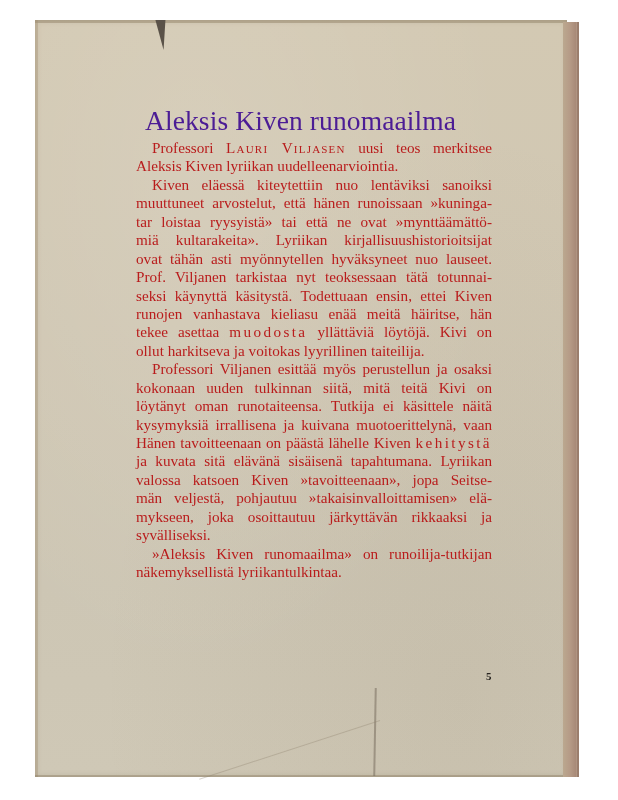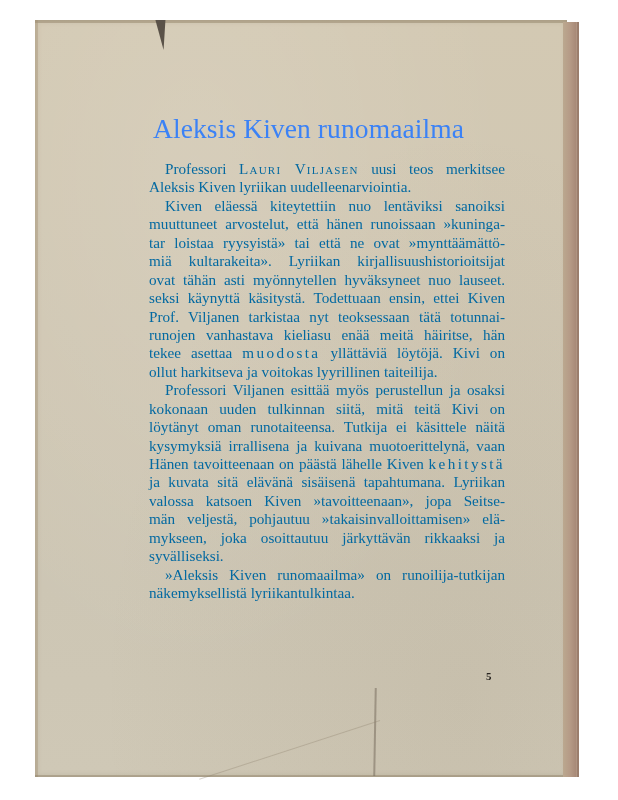--- a/index.html
+++ b/index.html
@@ -90,39 +90,38 @@
     height: 1px;
     background: rgba(140,128,110,0.35);
     transform: rotate(-18deg);
     transform-origin: right center;
   }
   .title {
     position: absolute;
     left: 137px;
     top: 96px;
     width: 360px;
-    margin: 16px;
+    margin: 8px;
     font-family: "Liberation Serif", "DejaVu Serif", serif;
     font-weight: normal;
     font-size: 27.5px;
     line-height: 34px;
-    color: #3b82f6;
+    color: #4c1d95;
     letter-spacing: 0.1px;
     white-space: nowrap;
   }
   .body-text {
     position: absolute;
     left: 136px;
-    top: 160px;
+    top: 139px;
     width: 356px;
     font-family: "Liberation Serif", "DejaVu Serif", serif;
     font-size: 15.2px;
     line-height: 18.45px;
-    color: #0369a1;
-    margin-left: 13px;
+    color: #b91c1c;
   }
   .line {
     display: block;
     text-align: justify;
     text-align-last: justify;
     white-space: nowrap;
     height: 18.45px;
     overflow: visible;
   }
   .line.last {
@@ -171,22 +170,22 @@
     <span class="line indent"><span>Professori </span><span class="smallcaps">Lauri Viljasen</span><span> uusi teos merkitsee</span></span>
     <span class="line last">Aleksis Kiven lyriikan uudelleenarviointia.</span>
   </div>
 
   <div>
     <span class="line indent">Kiven eläessä kiteytettiin nuo lentäviksi sanoiksi</span>
     <span class="line">muuttuneet arvostelut, että hänen runoissaan »kuninga-</span>
     <span class="line">tar loistaa ryysyistä» tai että ne ovat »mynttäämättö-</span>
     <span class="line">miä kultarakeita». Lyriikan kirjallisuushistorioitsijat</span>
     <span class="line">ovat tähän asti myönnytellen hyväksyneet nuo lauseet.</span>
+    <span class="line">Prof. Viljanen tarkistaa nyt teoksessaan tätä totunnai-</span>
     <span class="line">seksi käynyttä käsitystä. Todettuaan ensin, ettei Kiven</span>
-    <span class="line">Prof. Viljanen tarkistaa nyt teoksessaan tätä totunnai-</span>
     <span class="line">runojen vanhastava kieliasu enää meitä häiritse, hän</span>
     <span class="line"><span>tekee asettaa </span><span class="spaced">muodosta</span><span> yllättäviä löytöjä. Kivi on</span></span>
     <span class="line last">ollut harkitseva ja voitokas lyyrillinen taiteilija.</span>
   </div>
 
   <div>
     <span class="line indent">Professori Viljanen esittää myös perustellun ja osaksi</span>
     <span class="line">kokonaan uuden tulkinnan siitä, mitä teitä Kivi on</span>
     <span class="line">löytänyt oman runotaiteensa. Tutkija ei käsittele näitä</span>
     <span class="line">kysymyksiä irrallisena ja kuivana muotoerittelynä, vaan</span>

